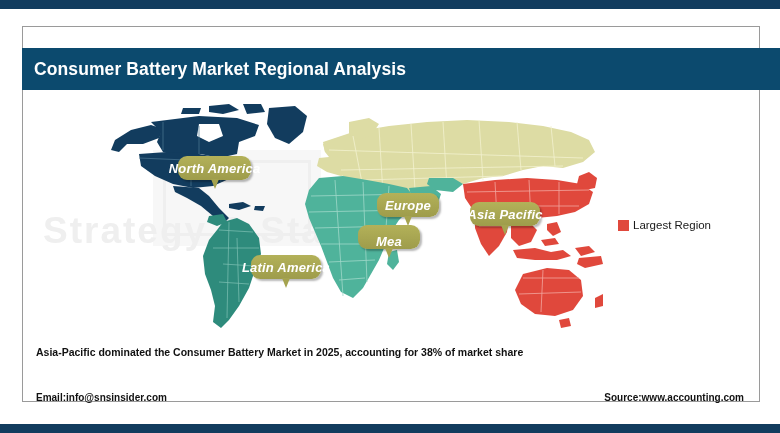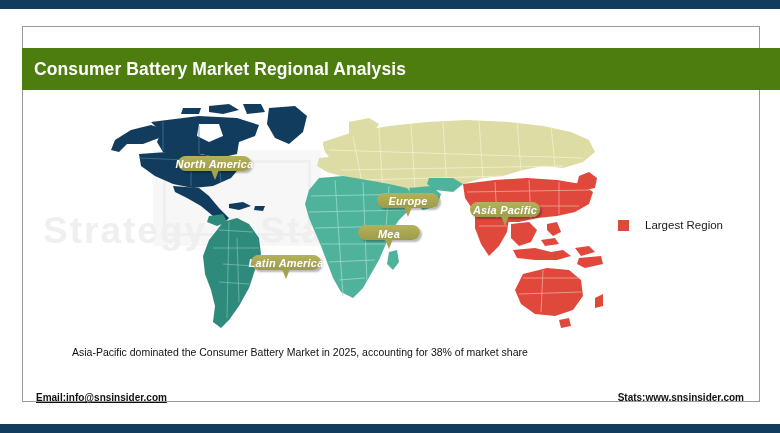--- a/index.html
+++ b/index.html
@@ -17,21 +17,21 @@
 
   
   .card{
     position:absolute;left:22px;top:26px;width:738px;height:376px;
     border:1px solid #9a9a9a;background:#ffffff;box-sizing:border-box;
   }
 
   
   .title-bar{
     position:absolute;left:22px;top:48px;width:758px;height:42px;
-    background:#4d7c0f;display:flex;align-items:center;
+    background:#0c4a6e;display:flex;align-items:center;
   }
   .title-text{
     color:#ffffff;font-size:17.5px;font-weight:bold;
     letter-spacing:0.1px;margin-left:12px;white-space:nowrap;
   }
 
   
   .map-stage{
     position:absolute;left:23px;top:92px;width:580px;height:240px;
   }
@@ -55,50 +55,50 @@
     position:absolute;left:10px;top:10px;width:148px;height:76px;
     border:3px solid #efefef;box-sizing:border-box;
   }
 
   
   .callout{
     position:absolute;
     background:linear-gradient(#b3b159,#9e9c4b);
     border-radius:9px;
     color:#ffffff;
-    font-size:11px;font-weight:bold;font-style:italic;
+    font-size:13px;font-weight:bold;font-style:italic;
     display:flex;align-items:center;justify-content:center;
-    height:15px;
+    height:24px;
     box-shadow:2px 2px 2px rgba(0,0,0,0.28);
     letter-spacing:0.2px;
     white-space:nowrap;
   }
   .callout .tail{
     position:absolute;left:50%;margin-left:-4px;bottom:-9px;
     width:0;height:0;
     border-left:4.5px solid transparent;
     border-right:4.5px solid transparent;
     border-top:10px solid #a5a34f;
   }
 
   
   .legend{
     position:absolute;left:618px;top:219px;display:flex;align-items:center;
   }
   .legend-swatch{width:11px;height:11px;background:#E0483C;}
-  .legend-label{margin-left:16px;font-size:11.5px;color:#1a1a1a;white-space:nowrap;}
+  .legend-label{margin-left:4px;font-size:11.5px;color:#1a1a1a;white-space:nowrap;}
 
   
   .caption{
     position:absolute;left:36px;top:346px;
-    font-size:10.5px;font-weight:normal;color:#111111;white-space:nowrap;margin-left:36px;
+    font-size:10.5px;font-weight:bold;color:#111111;white-space:nowrap;
   }
   .footer-email{
     position:absolute;left:36px;top:392px;
-    font-size:10px;font-weight:bold;color:#111111;white-space:nowrap;text-decoration:underline;
+    font-size:10px;font-weight:bold;color:#111111;white-space:nowrap;
   }
   .footer-source{
     position:absolute;right:36px;top:392px;
     font-size:10px;font-weight:bold;color:#111111;white-space:nowrap;
   }
 </style>
 </head>
 <body>
 
 <div class="edge-strip top"></div>
@@ -275,13 +275,13 @@
   </div>
 </div>
 
 <div class="legend">
   <span class="legend-swatch"></span>
   <span class="legend-label">Largest Region</span>
 </div>
 
 <div class="caption">Asia-Pacific dominated the Consumer Battery Market in 2025, accounting for 38% of market share</div>
 <div class="footer-email">Email:info@snsinsider.com</div>
-<div class="footer-source">Stats:www.snsinsider.com</div>
+<div class="footer-source">Source:www.accounting.com</div>
 
 </body></html>

